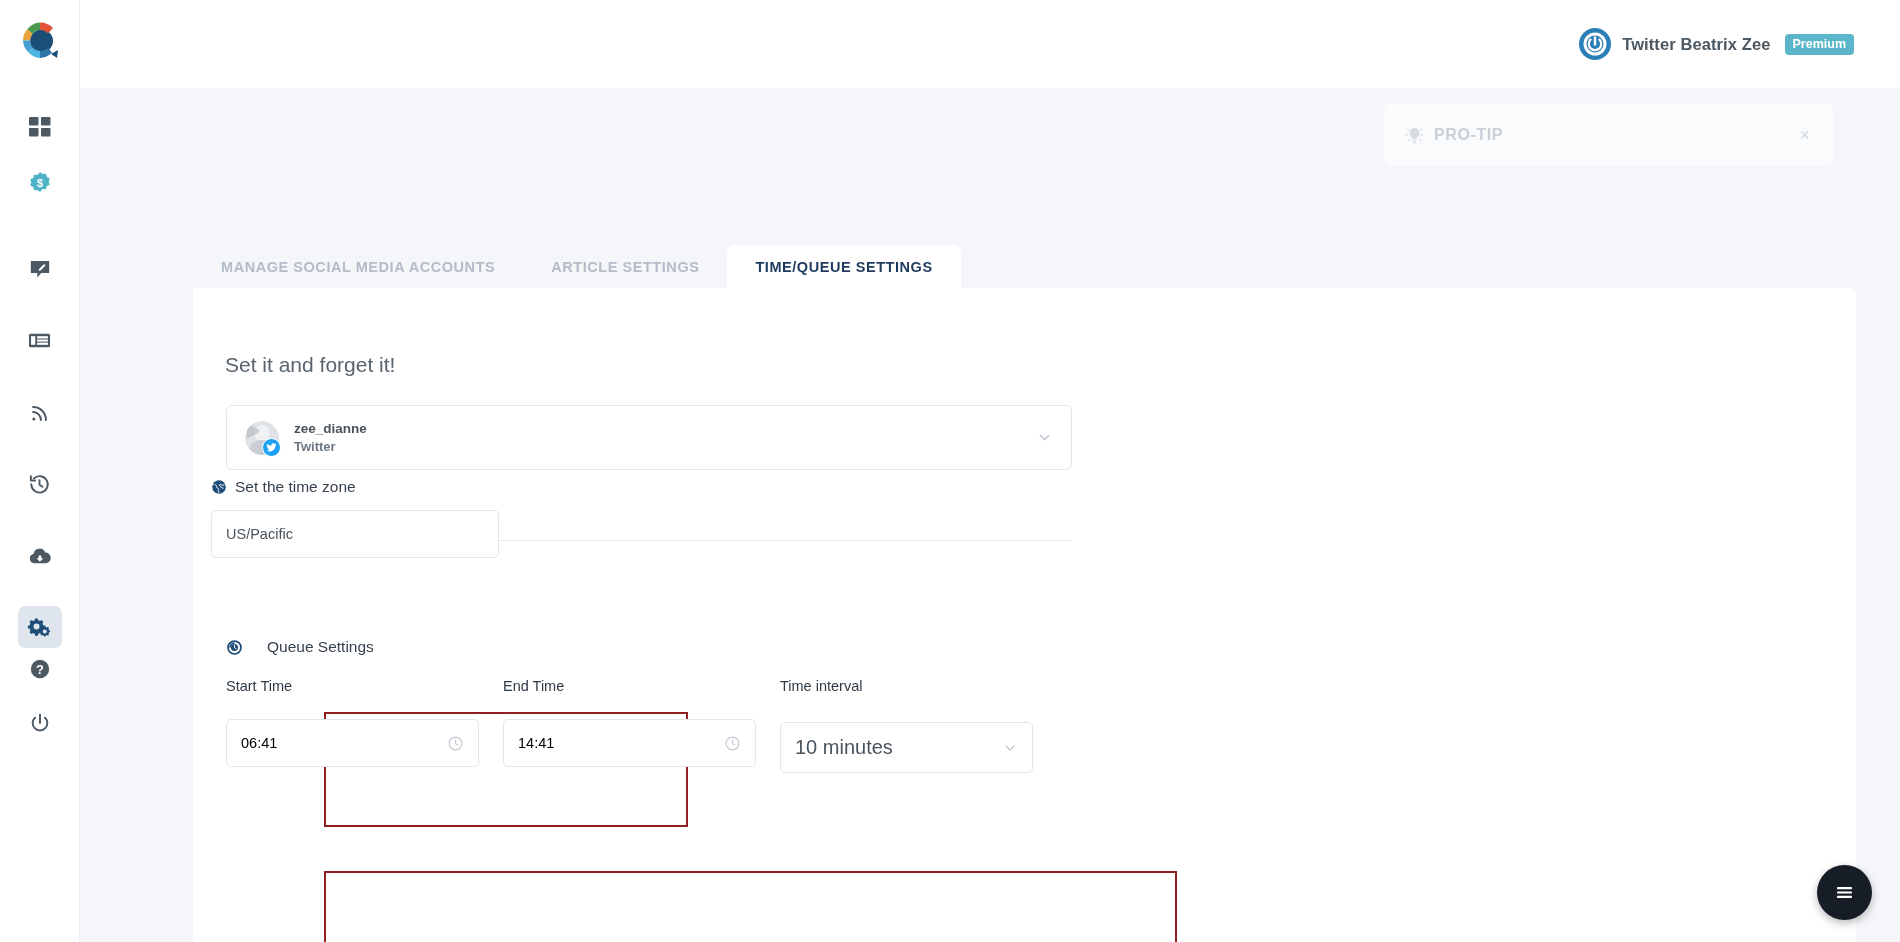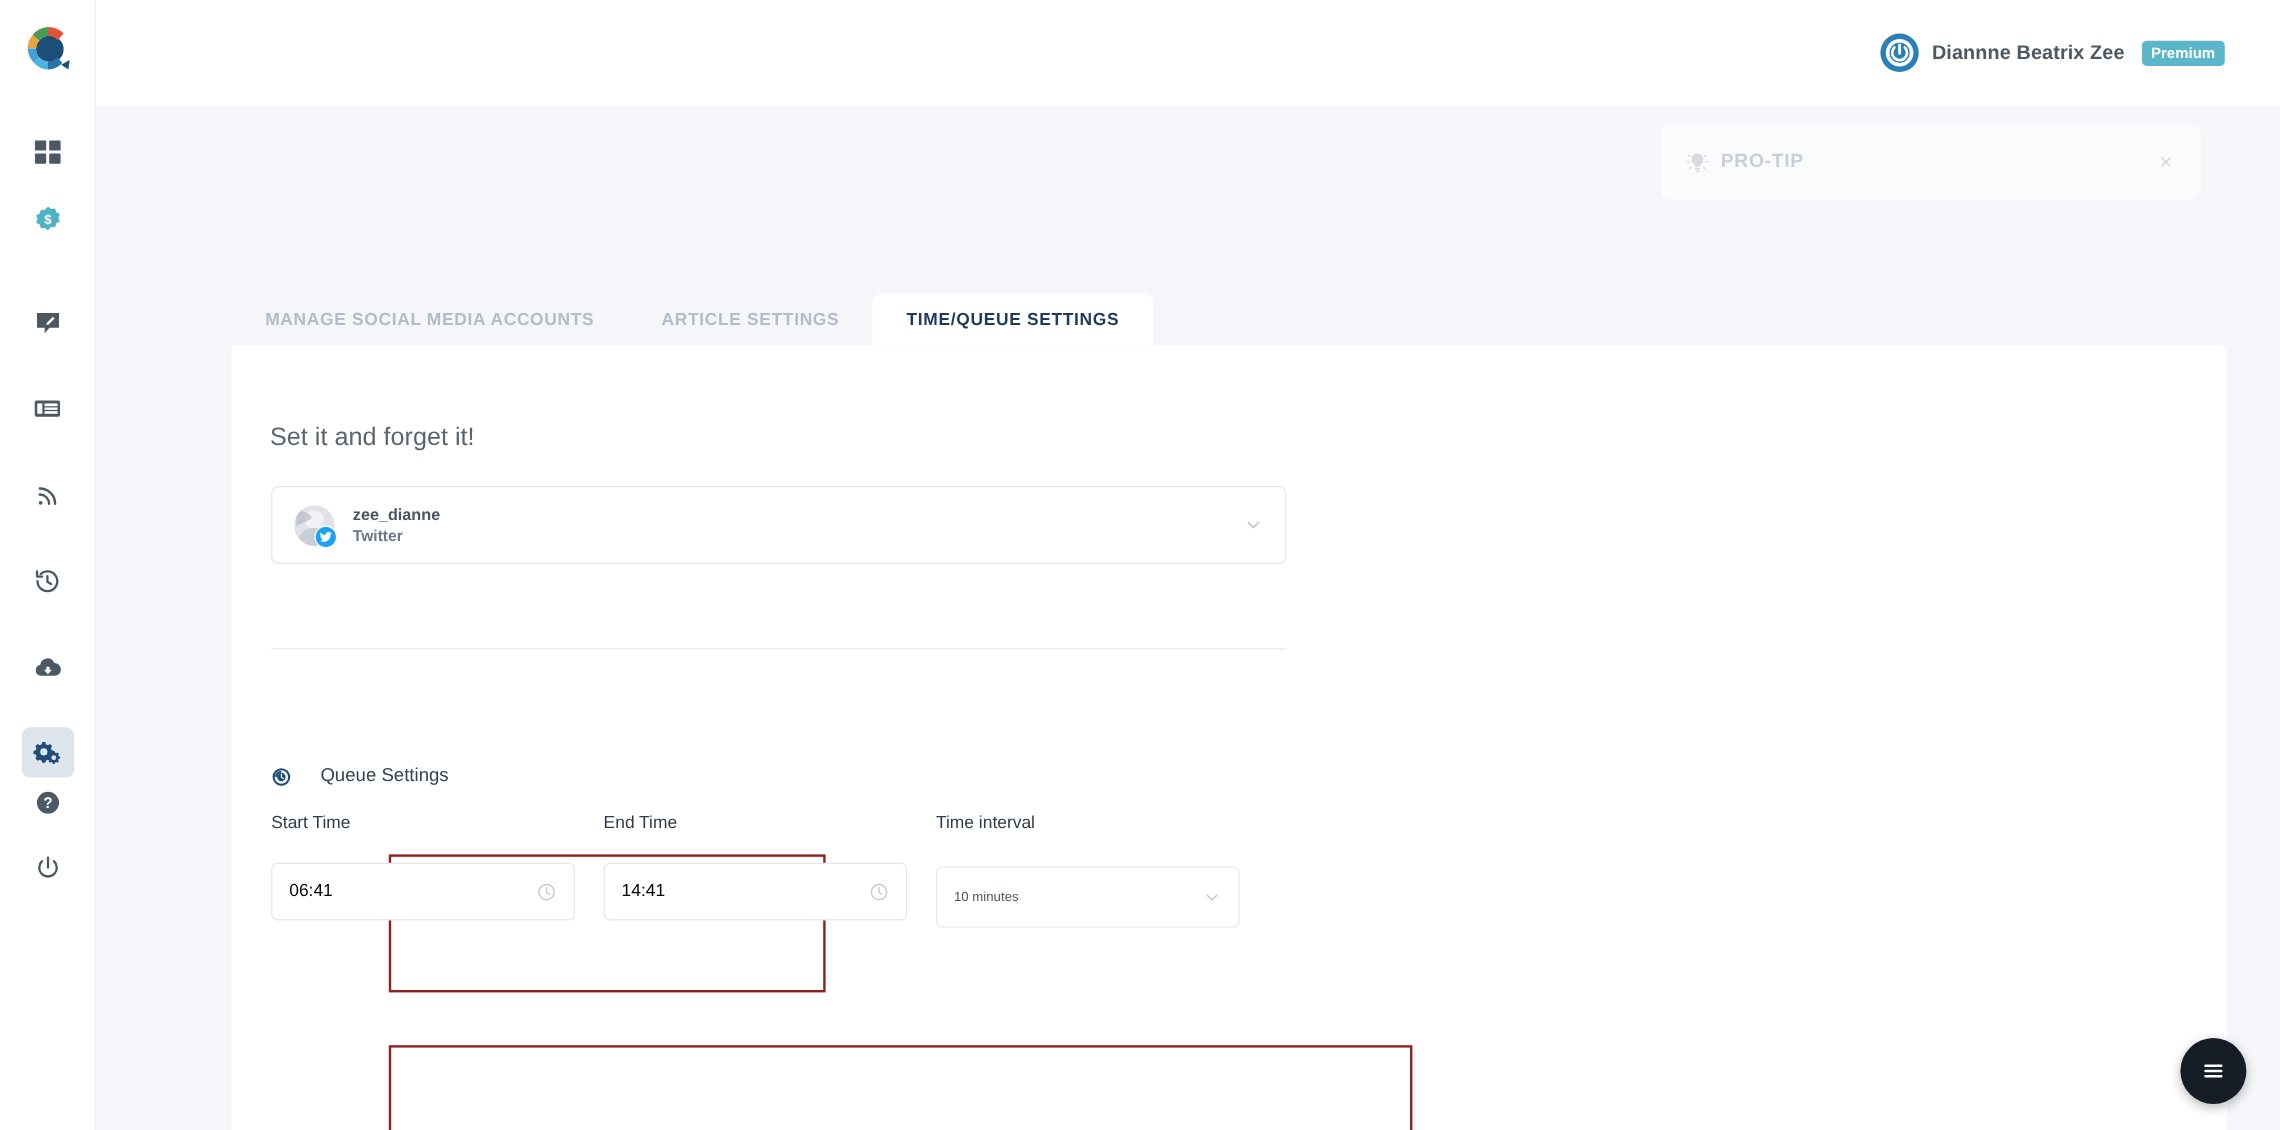--- a/index.html
+++ b/index.html
@@ -181,21 +181,21 @@
     display: flex; align-items: center; padding: 0 14px;
     font-size: 14.5px; color: #000000; background: #fff;
     cursor: text;
   }
   .qfield-input .val { flex: 1; }
   .qfield-input .trail { color: #c3cad2; display: flex; }
   .qfield-select {
     width: 253px; height: 51px;
     border: 1px solid #e3e7ec; border-radius: 5px;
     display: flex; align-items: center; padding: 0 14px;
-    font-size: 11px; color: #4a545e; background: #fff;
+    font-size: 20px; color: #4a545e; background: #fff;
     cursor: pointer; margin-top: 3px;
   }
   .qfield-select .val { flex: 1; }
   .qfield-select .trail { color: #c3cad2; display: flex; }
 
   
   #fab {
     position: absolute; right: 28px; bottom: 22px;
     width: 55px; height: 55px; border-radius: 50%;
     background: #171d26;
@@ -311,21 +311,21 @@
 
 <div id="topbar">
   <div id="user-chip">
     <svg id="user-avatar" viewBox="0 0 34 34">
       <circle cx="17" cy="17" r="16" fill="#2a7fb8"></circle>
       <circle cx="17" cy="17" r="11.5" fill="#ffffff"></circle>
       <circle cx="17" cy="17" r="8.5" fill="#2a7fb8"></circle>
       <path d="M17 10.5v7" stroke="#ffffff" stroke-width="2.4" stroke-linecap="round" fill="none"></path>
       <path d="M12.6 12.6a6.2 6.2 0 1 0 8.8 0" stroke="#ffffff" stroke-width="2.2" fill="none" stroke-linecap="round"></path>
     </svg>
-    <span id="user-name">Diannne Beatrix Zee</span>
+    <span id="user-name">Twitter Beatrix Zee</span>
     <span id="premium-badge">Premium</span>
   </div>
 </div>
 
 <div id="page">
 
   <div id="protip">
     <span id="protip-icon">
       <svg width="21" height="21" viewBox="0 0 24 24" fill="currentColor">
         <path d="M12 3.4a5.6 5.6 0 0 0-3.2 10.2c.6.45.9 1.1.9 1.8v.5h4.6v-.5c0-.7.3-1.35.9-1.8A5.6 5.6 0 0 0 12 3.4z"></path>
@@ -375,20 +375,33 @@
       </span>
       <span id="account-chevron">
         <svg width="17" height="17" viewBox="0 0 24 24" fill="none" stroke="currentColor" stroke-width="2" stroke-linecap="round" stroke-linejoin="round">
             <polyline points="6 9 12 15 18 9"></polyline>
           </svg>
       </span>
     </div>
 
     <div id="divider"></div>
 
+    <div id="tz-block">
+      <div class="field-heading">
+        <span class="hicon">
+          <svg width="16" height="16" viewBox="0 0 24 24" fill="currentColor">
+            <circle cx="12" cy="12" r="10.2"></circle>
+            <path d="M4.2 8.2c2 .8 3 .4 4 1.6.9 1.1-.4 2 .3 3s2.4.5 2.8 1.9c.3 1-.6 1.6-.4 2.7.15.8 1.05 1.2 1.05 2.1 0 .6-.35 1.1-.9 1.5" fill="none" stroke="#ffffff" stroke-width="1.35" stroke-linecap="round"></path>
+            <path d="M19.6 8.6c-1.2.1-2.2 1.1-3.3.8-1.1-.3-1.5-1.6-2.6-1.5-.8.1-1.2 1-1.1 1.8.1 1 1.2 1 2 1.5.9.6.6 1.8 1.5 2.2.8.4 1.7-.3 2.5.1" fill="none" stroke="#ffffff" stroke-width="1.35" stroke-linecap="round"></path>
+          </svg>
+        </span>
+        <span>Set the time zone</span>
+      </div>
+      <div id="tz-input" title="US/Pacific">US/Pacific</div>
+    </div>
     <div class="hl-box" style="left:131px; top:424px; width:364px; height:115px;"></div>
 
     <div id="queue-block">
       <div id="queue-heading-row" class="field-heading">
         <span class="hicon">
           <svg width="17" height="17" viewBox="0 0 24 24" fill="currentColor">
             <path d="M12 1.6a10.4 10.4 0 1 0 10.4 10.4A10.4 10.4 0 0 0 12 1.6zm0 18.3a7.9 7.9 0 1 1 7.9-7.9 7.9 7.9 0 0 1-7.9 7.9z"></path>
             <path d="M12 4.6a7.4 7.4 0 0 0-7.4 7.4h2.4A5 5 0 0 1 12 7z"></path>
             <circle cx="12" cy="12" r="5"></circle>
             <path d="M12 8.6v3.7l2.4 1.5" stroke="#ffffff" stroke-width="1.3" fill="none" stroke-linecap="round"></path>

